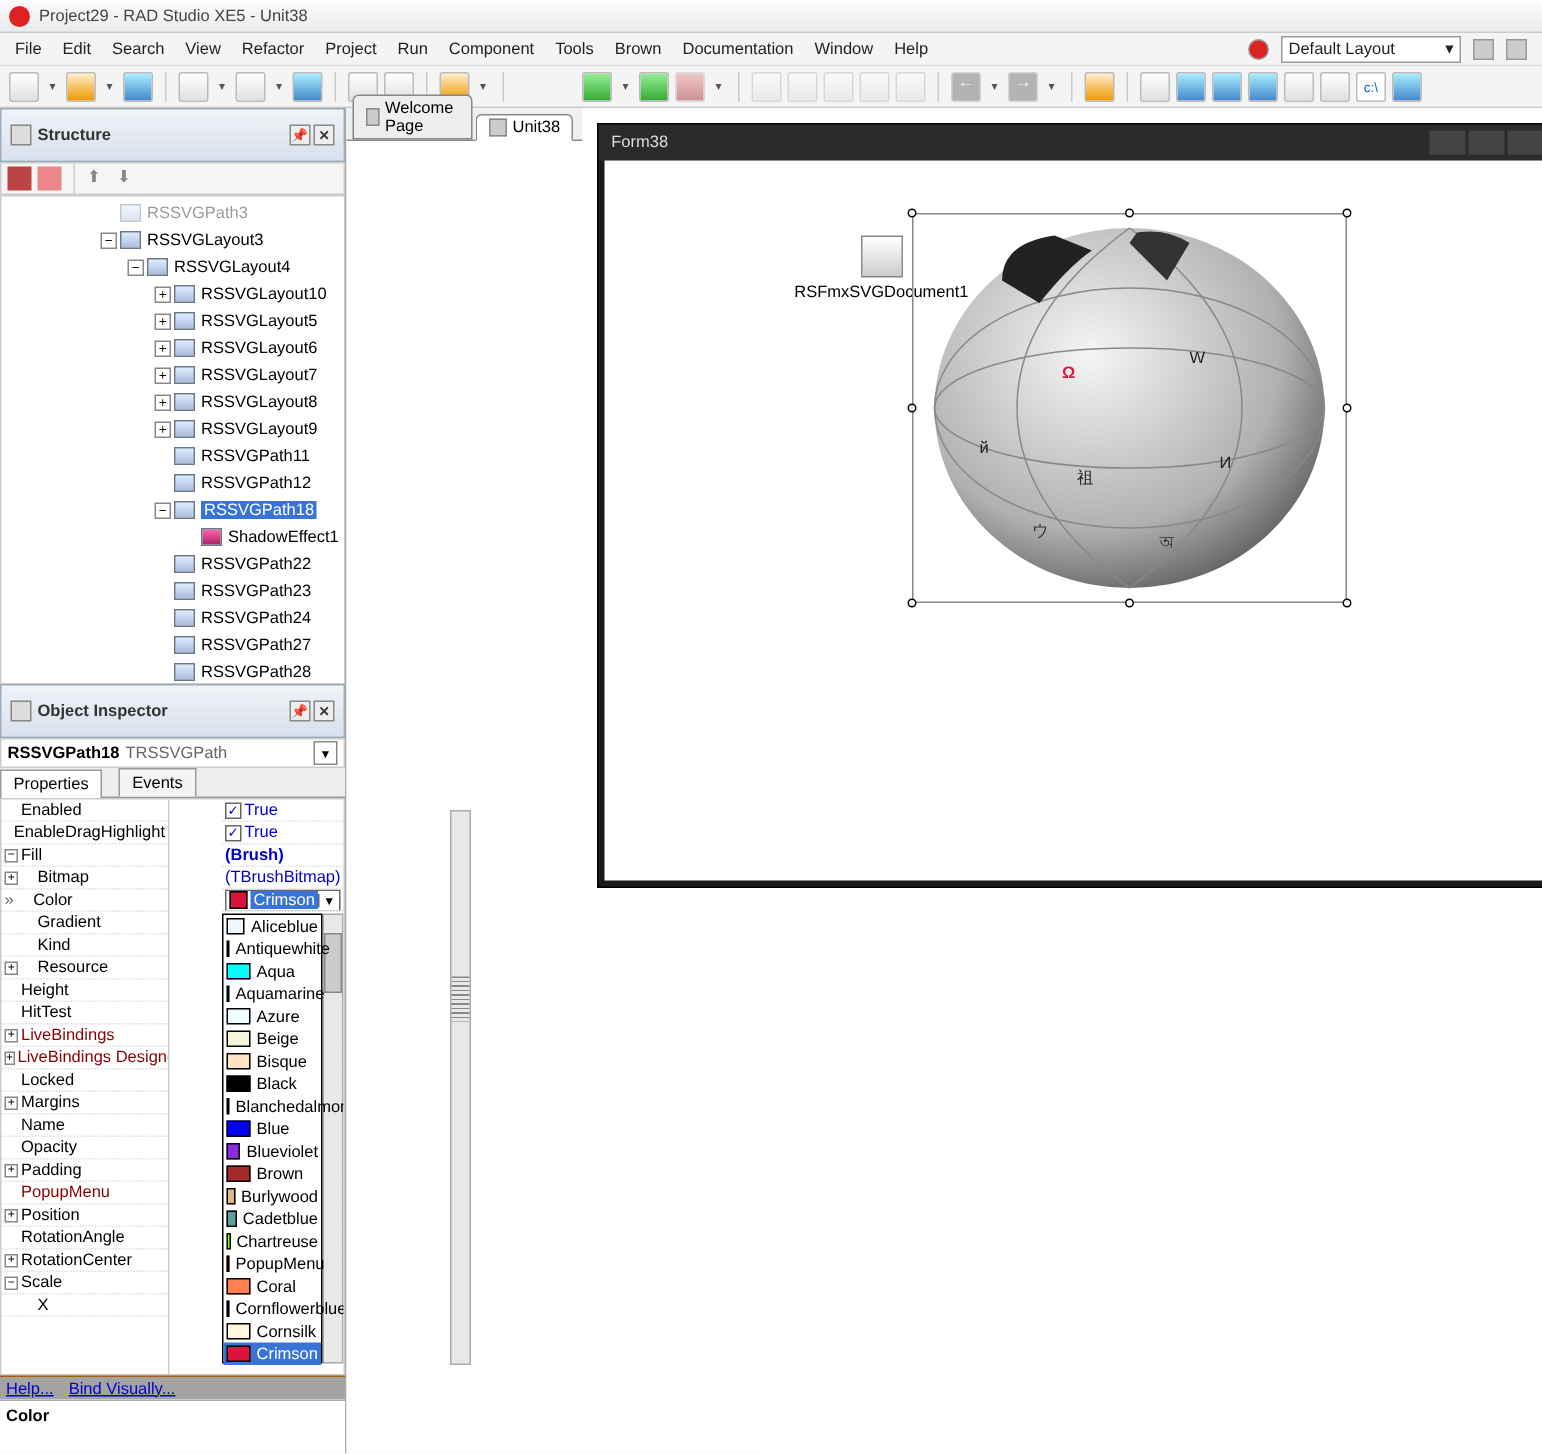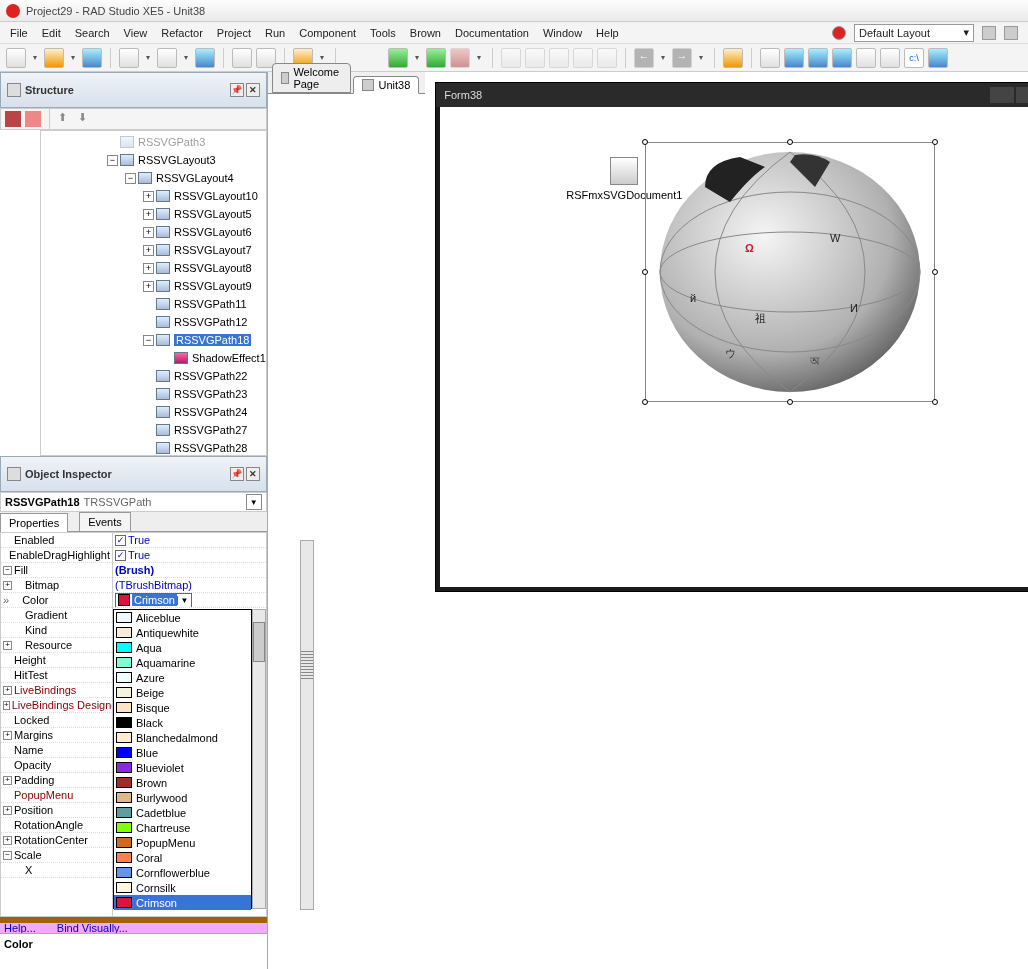--- a/index.html
+++ b/index.html
@@ -28,37 +28,37 @@
 .left-col { width: 318px; display: flex; flex-direction: column; border-right: 1px solid #aaa; background:#fff; }
 
 .panel-header { background: linear-gradient(#f0f3f7,#d8e0ec); height: 36px; display: flex; align-items: center; padding: 0 6px; border: 1px solid #9ab; font-weight: bold; color: #333; }
 .panel-header .ph-icon { width: 14px; height: 14px; margin-right: 4px; background:#ddd; border:1px solid #888;}
 .panel-header .ph-ctrl { margin-left: auto; display:flex; gap:2px;}
 .panel-header .ph-ctrl div{ width:14px; height:14px; border:1px solid #888; background:#eee; font-size:9px; display:flex; align-items:center; justify-content:center;}
 
 .struct-toolbar { height: 22px; background:#f5f5f5; border:1px solid #ccc; display:flex; align-items:center; padding:0 4px; gap:4px;}
 .struct-toolbar .st-btn{width:16px;height:16px;}
 
-.tree { flex: 0 0 auto; height: 326px; overflow: auto; background: #fff; border: 1px solid #ccc; font-size: 11px; position:relative;margin-left:40px;}
+.tree { flex: 0 0 auto; height: 326px; overflow: auto; background: #fff; border: 1px solid #ccc; font-size: 11px; position:relative;}
 .tree-inner{padding:2px 0 2px 30px;}
 .tree-node { display: flex; align-items: center; height: 18px; white-space: nowrap; }
 .tree-exp { width: 11px; height: 11px; border: 1px solid #888; display: inline-flex; align-items: center; justify-content: center; font-size: 9px; margin-right: 2px; background:#fff; color:#000; line-height:1;}
 .tree-sp { width: 13px; display: inline-block; }
 .tree-ico { width: 14px; height: 12px; background: linear-gradient(#def,#abd); border: 1px solid #678; margin-right: 4px; }
 .tree-lbl.sel { background: #3874d6; color: #fff; padding: 0 2px; } .i2{margin-left:36px;} .i3{margin-left:54px;} .i4{margin-left:72px;} .i5{margin-left:90px;}
 
 .oi-header { height: 20px; background: #fff; border: 1px solid #ccc; display: flex; align-items: center; padding: 0 4px; }
 .oi-header b{font-weight:bold;margin-right:4px;}
 .oi-header .dd{margin-left:auto;width:16px;height:16px;border:1px solid #888;display:flex;align-items:center;justify-content:center;font-size:8px;}
 
 .tabs { display: flex; background: #eee; border-bottom:1px solid #999;gap:12px;}
 .tab { padding: 3px 8px; border: 1px solid #999; border-bottom: none; background: #f4f4f4; margin-right: -1px; }
 .tab.active { background: #fff; position: relative; top: 1px; }
 
-.prop-grid { flex: 1; overflow: hidden; background: #fff; border: 1px solid #ccc; display: flex; }
+.prop-grid { flex: 1; overflow: hidden; background: #fff; border: 1px solid #ccc; display: flex; gap: 35px; }
 .prop-names { width: 112px; border-right: 1px solid #ccc; }
 .prop-values { flex: 1; position: relative; }
 .prop-row { height: 15px; display: flex; align-items: center; padding: 0 2px; border-bottom: 1px dotted #ddd; overflow:hidden; white-space:nowrap;}
 .prop-row.name { color: #000; }
 .prop-row .exp{width:9px;height:9px;border:1px solid #888;font-size:8px;display:inline-flex;align-items:center;justify-content:center;margin-right:2px;line-height:1;}
 .prop-row .pad{width:11px;display:inline-block;}
 .prop-row .arrow{color:#666;margin-right:2px;}
 .prop-val { color: #000; }
 .prop-val.blue { color: #00c; }
 .prop-val.check{display:flex;align-items:center;gap:2px;}
@@ -69,21 +69,21 @@
 .oi-color-edit .sel{background:#3874d6;color:#fff;padding:0 2px;flex:1;}
 .oi-color-edit .dd{width:14px;border-left:1px solid #666;display:flex;align-items:center;justify-content:center;font-size:8px;}
 
 .color-dd { position: absolute; top: 76px; left: 0; right: 14px; background: #fff; border: 1px solid #000000; z-index: 10; max-height: 300px; }
 .color-item { height: 15px; display: flex; align-items: center; padding: 0 2px; }
 .color-item .sw { width: 16px; height: 11px; border: 1px solid #000; margin-right: 4px; }
 .color-item.sel { background: #3874d6; color: #fff; }
 .color-scroll{position:absolute;top:76px;right:0;width:14px;height:300px;background:#e8e8e8;border:1px solid #aaa;}
 .color-scroll .thumb{background:#ccc;border:1px solid #888;height:40px;margin-top:12px;}
 
-.help-bar{height:16px;border-top:6px solid #a16207;background:#f0abfc;padding:0 4px;display:flex;align-items:center;gap:21px;}
+.help-bar{height:16px;border-top:1px solid #a16207;background:#a3a3a3;padding:0 4px;display:flex;align-items:center;gap:10px;}
 .help-bar span{color:#00c;text-decoration:underline;}
 .bottom-info{height:36px;border-top:1px solid #aaa;background:#fff;padding:4px;}
 
 .right-col { flex: 1; background: #fff; display: flex; }
 .doc-tabs { height: 22px; background: #f0f0f0; display: flex; align-items: flex-end; padding: 0 4px; border-bottom:1px solid #888;}
 .doc-tab { display: flex; align-items: center; padding: 2px 8px; border: 1px solid #888; background: #eee; margin-right: 2px; border-top-left-radius:4px; border-top-right-radius:4px;}
 .doc-tab.active { background: #fff; border-bottom: 1px solid #fff; position:relative; top:1px;}
 .doc-tab .ico{width:12px;height:12px;margin-right:4px;background:#ccc;border:1px solid #888;}
 
 .designer { flex: 1; background: #fff; padding: 10px; position: relative; }

